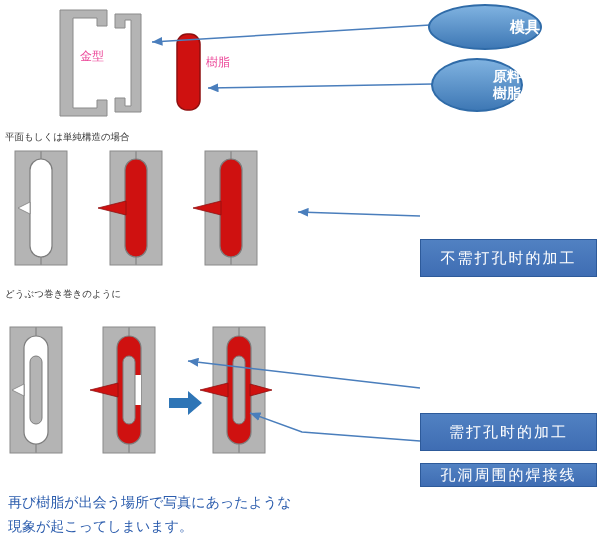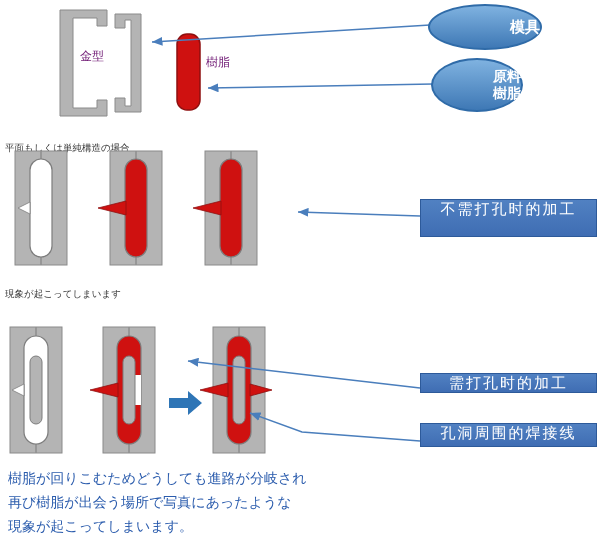--- a/index.html
+++ b/index.html
@@ -18,62 +18,62 @@
   .cavity-red  { fill: var(--resin-red,#cf1110); }
   .notch-white { fill:#ffffff; stroke:#7d7d7d; stroke-width:.8; }
   .spike-red   { fill: var(--resin-red,#cf1110); stroke:#8f0f0f; stroke-width:.8; }
   .hole-core   { fill: var(--mold-gray,#b4b4b4); stroke:#7d7d7d; stroke-width:1; }
   .gap-white   { fill:#ffffff; }
   .resin-blob  { fill: var(--resin-red,#cf1110); stroke:#8f0f0f; stroke-width:1.5; }
 
   .connector   { stroke: var(--arrow-blue,#4a7ebc); stroke-width:1.5; fill:none; }
 
   
-  .small-label { font-size:12px; color:#701a75; }
+  .small-label { font-size:12px; color:#ec4899; }
   .caption     { font-size:9.5px; color:#333; white-space:nowrap; }
 
   
   .callout-ellipse {
     border-radius:50%;
     background: linear-gradient(180deg, var(--ellipse-blue-light,#7fb2e0), var(--ellipse-blue-dark,#3e78b5));
     border: 2px solid #2f6ba8;
     color:#fff; font-weight:bold;
     display:flex; flex-direction:column; align-items:flex-end; justify-content:center;
     font-size:15px; line-height:1.2; box-sizing:border-box;
     text-align:center;
   }
 
   
   .callout-box {
     background: linear-gradient(180deg,#5181c2, var(--callout-blue,#3f6db3));
     border:1px solid var(--callout-border,#2d5a9a);
     color:#fff; font-size:15px; letter-spacing:2px;
-    display:flex; justify-content:center;
-    box-sizing:border-box; text-align:center;
+    display:flex; align-items:center; justify-content:center;
+    box-sizing:border-box; text-align:center;margin-top:40px;
   }
 
   .footer-line {
     font-size:14px; color: var(--footer-text,#2b5cad);
     white-space:nowrap;
   }
 </style>
 </head>
 <body>
 
 <div id="canvas">
 
   <svg class="abs" style="left:55px; top:8px;" width="160" height="115" viewBox="0 0 160 115">
     <path class="mold-body" d="M5,2 H52 V18 H42 V10 H18 V100 H42 V92 H52 V108 H5 Z"></path>
     <path class="mold-body" d="M86,6 H60 V20 H70 V12 H76 V98 H70 V90 H60 V104 H86 Z"></path>
     <rect class="resin-blob" x="122" y="26" width="23" height="76" rx="10"></rect>
   </svg>
   <div class="abs small-label" style="left:80px; top:48px;">金型</div>
   <div class="abs small-label" style="left:206px; top:54px;">樹脂</div>
 
-  <div class="abs caption" style="left:5px; top:131px;margin-top:11px;">平面もしくは単純構造の場合</div>
+  <div class="abs caption" style="left:5px; top:131px;">平面もしくは単純構造の場合</div>
 
   <svg class="abs" style="left:1px; top:150px;" width="70" height="116" viewBox="0 0 70 116">
     <rect class="mold-body" x="14" y="1" width="52" height="114"></rect>
     <line class="seam" x1="40" y1="1" x2="40" y2="115"></line>
     <rect class="cavity cavity-white" x="29" y="9" width="22" height="98" rx="11"></rect>
     <polygon class="notch-white" points="29,52 17,58 29,64"></polygon>
   </svg>
 
   <svg class="abs" style="left:96px; top:150px;" width="70" height="116" viewBox="0 0 70 116">
     <rect class="mold-body" x="14" y="1" width="52" height="114"></rect>
@@ -82,21 +82,21 @@
     <polygon class="spike-red" points="30,51 2,58 30,65"></polygon>
   </svg>
 
   <svg class="abs" style="left:191px; top:150px;" width="70" height="116" viewBox="0 0 70 116">
     <rect class="mold-body" x="14" y="1" width="52" height="114"></rect>
     <line class="seam" x1="40" y1="1" x2="40" y2="115"></line>
     <rect class="cavity cavity-red" x="29" y="9" width="22" height="98" rx="11"></rect>
     <polygon class="spike-red" points="30,51 2,58 30,65"></polygon>
   </svg>
 
-  <div class="abs caption" style="left:5px; top:288px;">現象が起こってしまいます</div>
+  <div class="abs caption" style="left:5px; top:288px;">どうぶつ巻き巻きのように</div>
 
   <svg class="abs" style="left:-4px; top:325px;" width="74" height="130" viewBox="0 0 74 130">
     <rect class="mold-body" x="14" y="2" width="52" height="126"></rect>
     <line class="seam" x1="40" y1="2" x2="40" y2="128"></line>
     <rect class="cavity cavity-white" x="28" y="11" width="24" height="108" rx="12"></rect>
     <rect class="hole-core" x="34" y="31" width="12" height="68" rx="6"></rect>
     <polygon class="notch-white" points="28,59 16,65 28,71"></polygon>
   </svg>
 
   <svg class="abs" style="left:89px; top:325px;" width="74" height="130" viewBox="0 0 74 130">
@@ -140,25 +140,24 @@
 
   <div class="abs callout-ellipse" style="left:431px; top:58px; width:92px; height:54px; font-size:14px;">
     <span>原料</span>
     <span>樹脂</span>
   </div>
 
   <div class="abs callout-box" style="left:420px; top:199px; width:177px; height:38px;">
     <span>不需打孔时的加工</span>
   </div>
 
-  <div class="abs callout-box" style="left:420px; top:373px; width:177px; height:20px;">
+  <div class="abs callout-box" style="left:420px; top:373px; width:177px; height:38px;">
     <span>需打孔时的加工</span>
   </div>
 
   <div class="abs callout-box" style="left:420px; top:423px; width:177px; height:24px;">
     <span>孔洞周围的焊接线</span>
   </div>
 
-  <div class="abs footer-line" style="left:8px; top:470px;">樹脂が回りこむためどうしても進路が分岐され</div>
   <div class="abs footer-line" style="left:8px; top:494px;">再び樹脂が出会う場所で写真にあったような</div>
   <div class="abs footer-line" style="left:8px; top:518px;">現象が起こってしまいます。</div>
 
 </div>
 
 </body></html>

